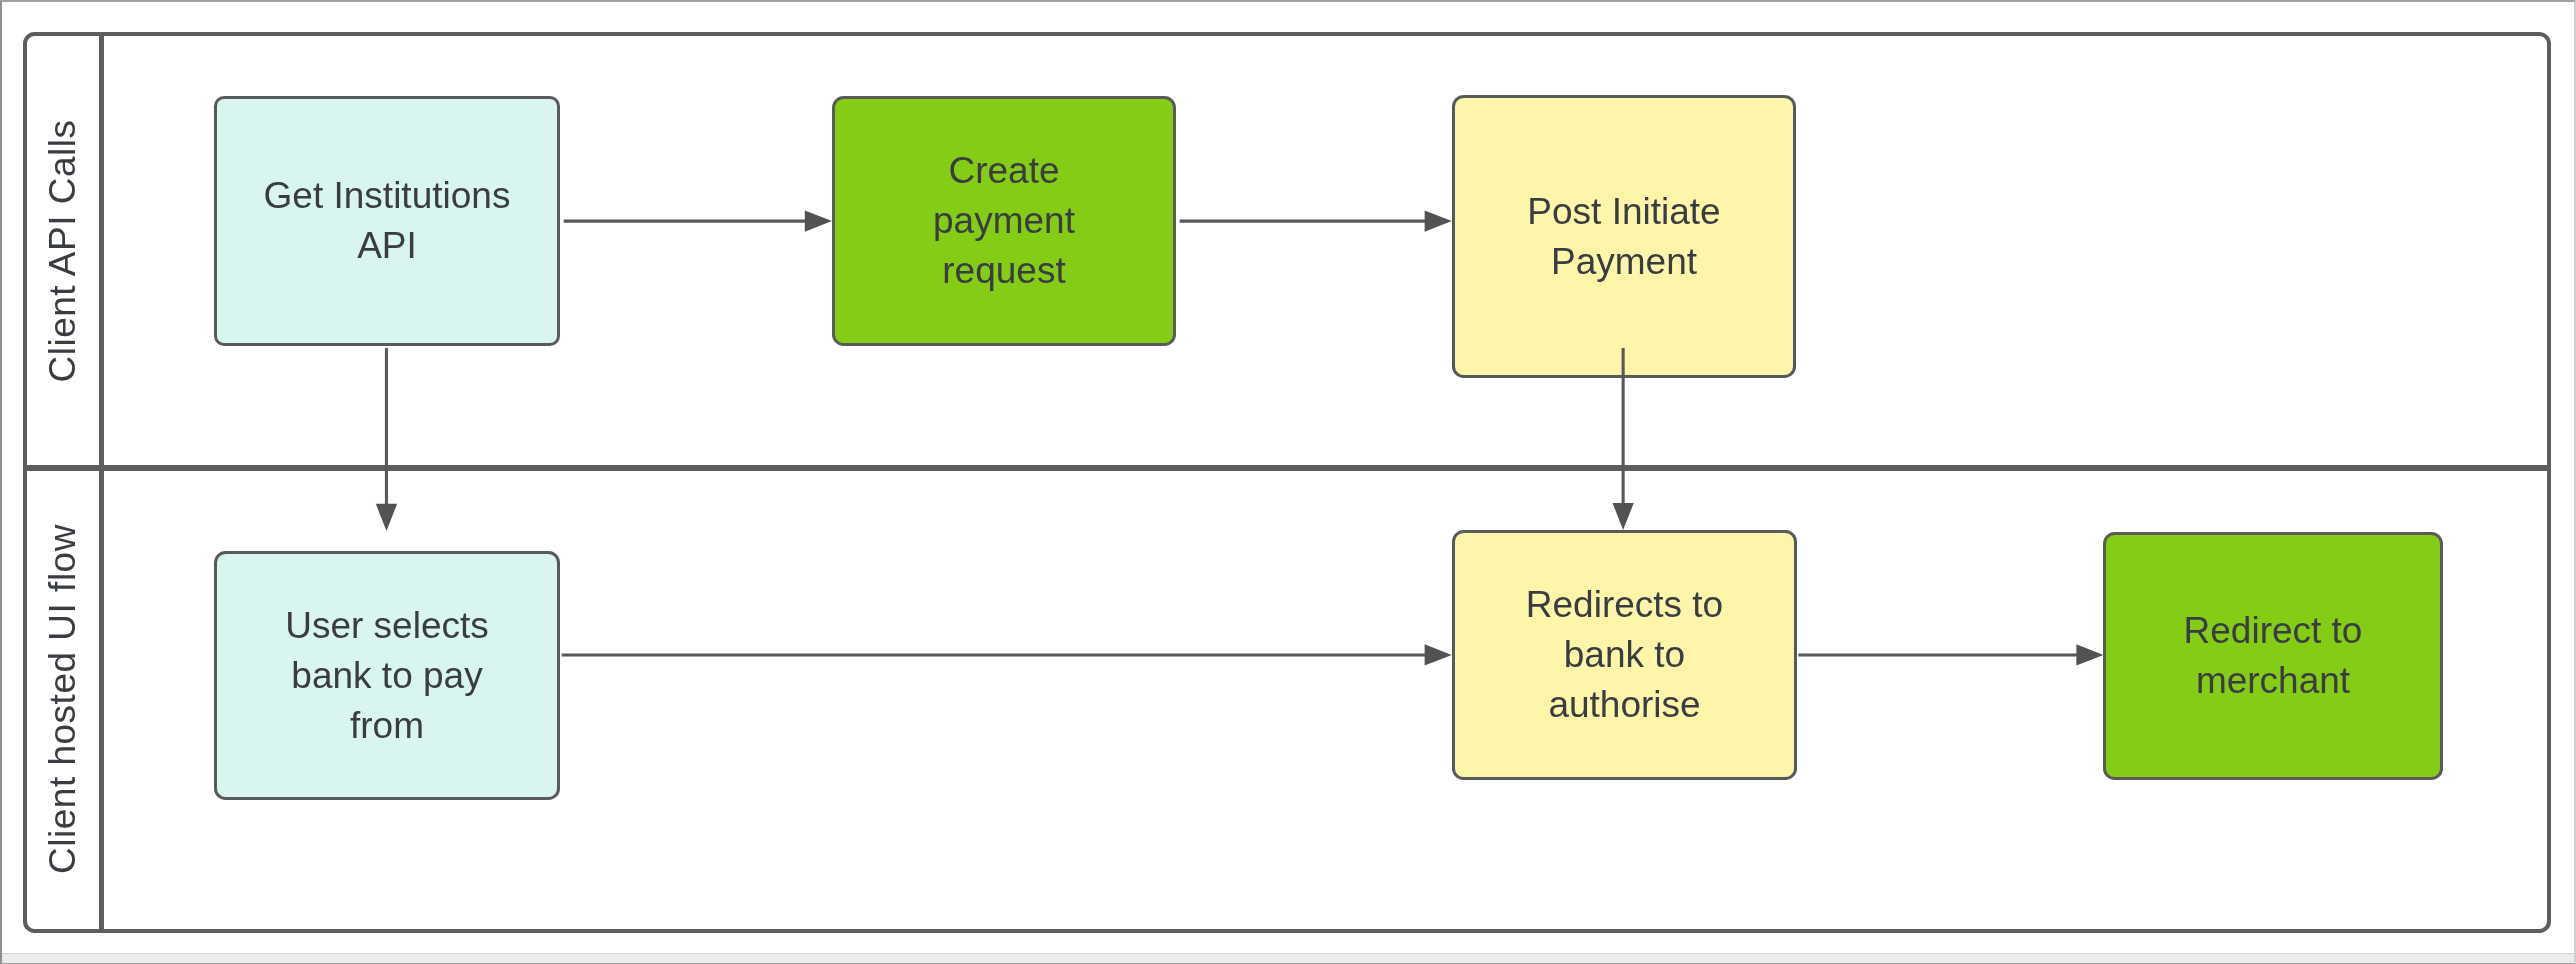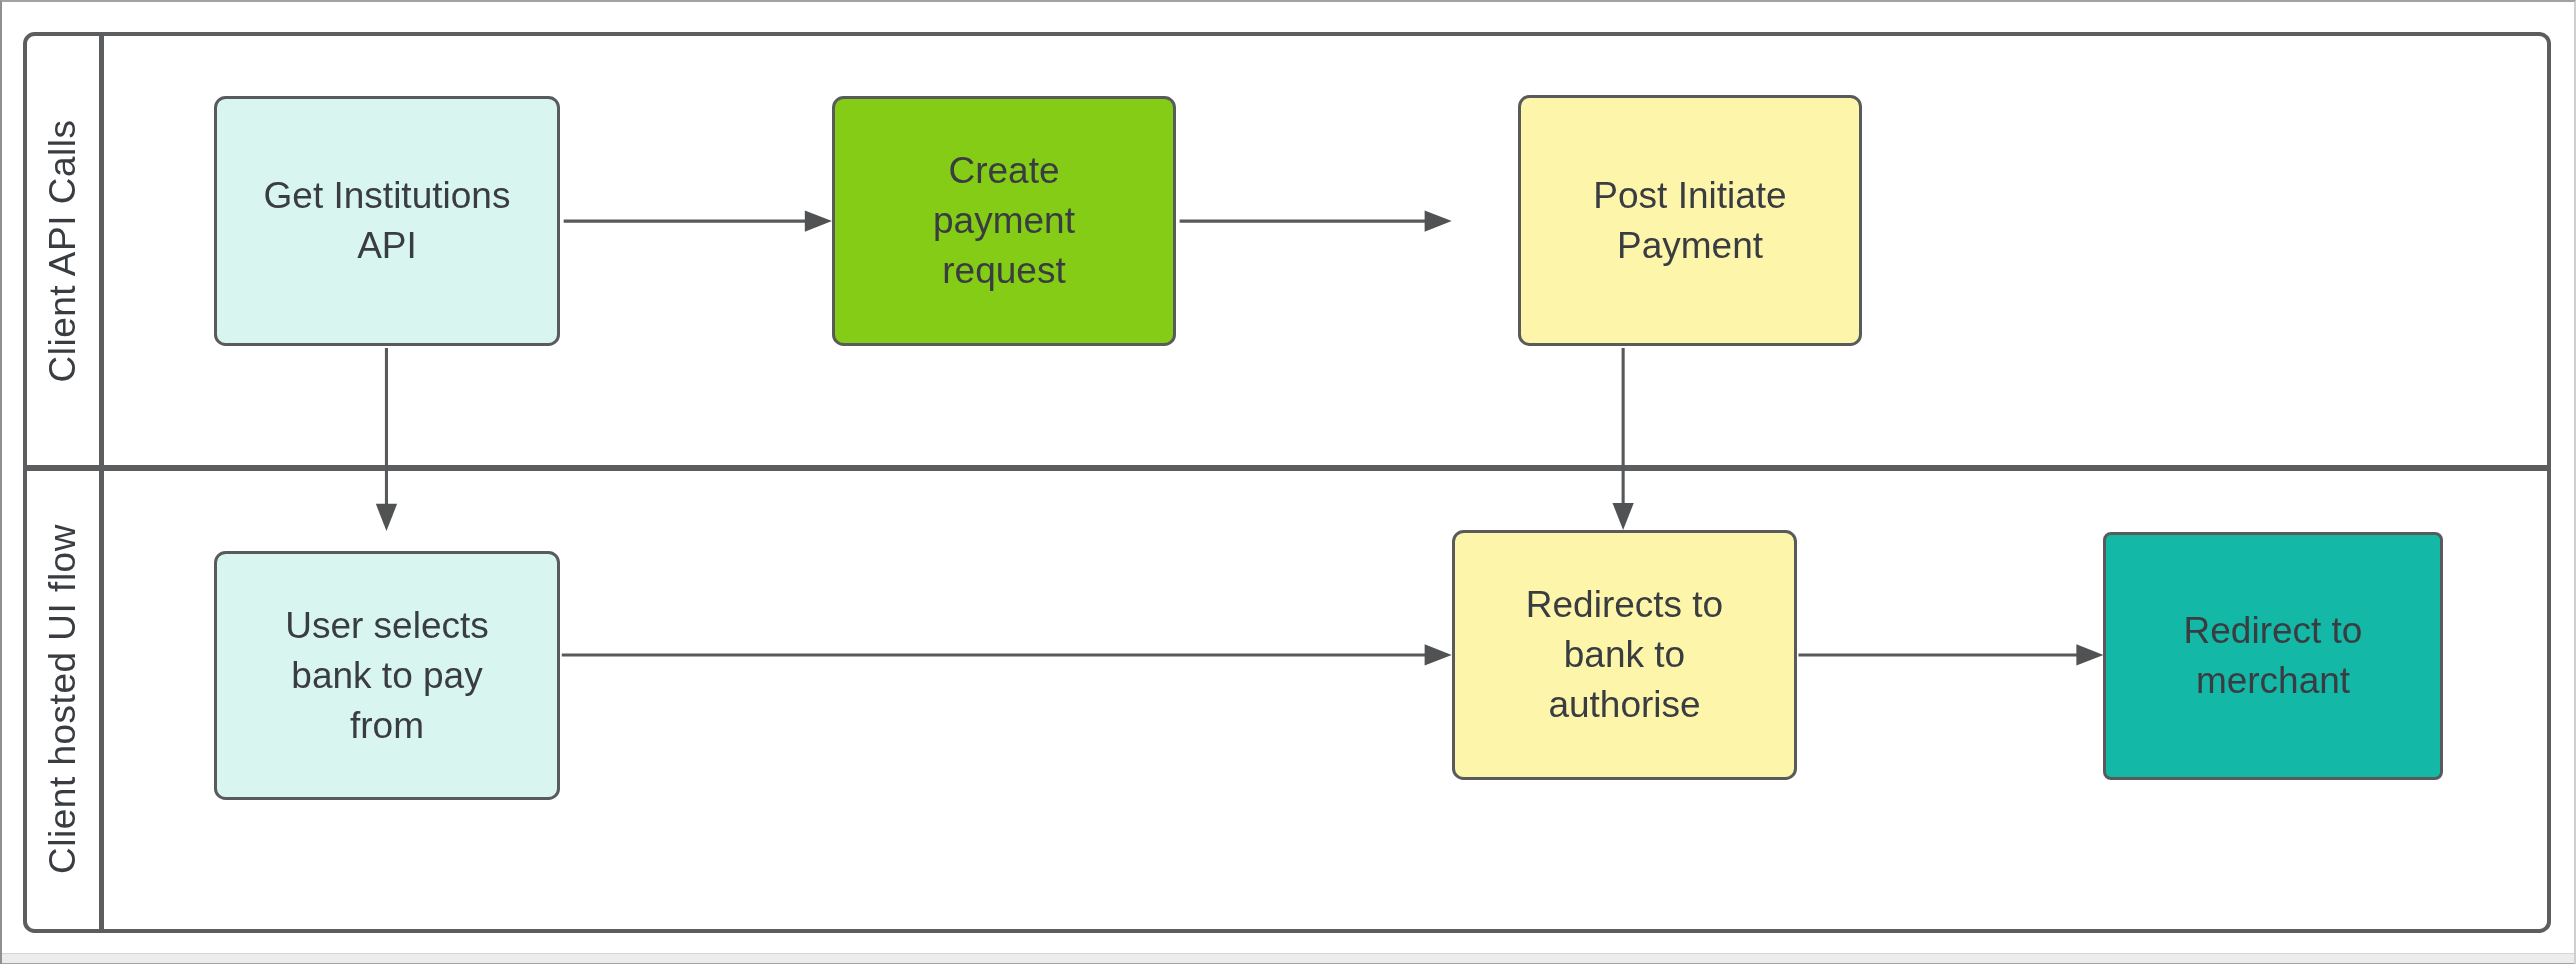--- a/index.html
+++ b/index.html
@@ -52,23 +52,23 @@
     box-sizing: border-box;
     border: 3.9px solid #595a5c;
     border-radius: 11.6px;
     display: flex; align-items: center; justify-content: center;
     text-align: center;
   }
   .node .node-label {
     white-space: pre-line;
     font-size: 37px; line-height: 50px; color: #393d42;
   }
-  .node-0 { left: 212px;  top: 94px;  width: 346px; height: 250px; }
+  .node-0 { left: 212px;  top: 94px;  width: 346px; height: 250px; border-radius: 10px; }
   .node-1 { left: 830px;  top: 94px;  width: 344px; height: 250px; }
-  .node-2 { left: 1516px; top: 93px;  width: 344px; height: 251px; }
+  .node-2 { left: 1450px; top: 93px;  width: 344px; height: 283px; }
   .node-3 { left: 212px;  top: 529px; width: 346px; height: 249px; }
   .node-4 { left: 1450px; top: 528px; width: 345px; height: 250px; }
   .node-5 { left: 2101px; top: 530px; width: 340px; height: 248px; }
   .edges-overlay { position: absolute; left: 0; top: 0; width: 2576px; height: 965px; pointer-events: none; }
   .edges-overlay line    { stroke: #58595b; stroke-width: 3.2px; }
   .edges-overlay polygon { fill: #515254; }
 </style>
 </head>
 <body>
 
@@ -101,21 +101,21 @@
   <div class="node node-3" style="background: rgb(217, 245, 240); margin-top: 20px;">
     <div class="node-label">User selects
 bank to pay
 from</div>
   </div>
   <div class="node node-4" style="background: rgb(253, 245, 169); align-items: center;">
     <div class="node-label">Redirects to
 bank to
 authorise</div>
   </div>
-  <div class="node node-5" style="background: #14b8a6; border-radius: 8px;">
+  <div class="node node-5" style="background: #84cc16;">
     <div class="node-label">Redirect to
 merchant</div>
   </div>
 
   <svg class="edges-overlay" viewBox="0 0 2660 996">
 
     <g>
       <line x1="580" y1="226" x2="851" y2="226"></line>
       <polygon points="857,226 829,215 829,237"></polygon>
     </g>

